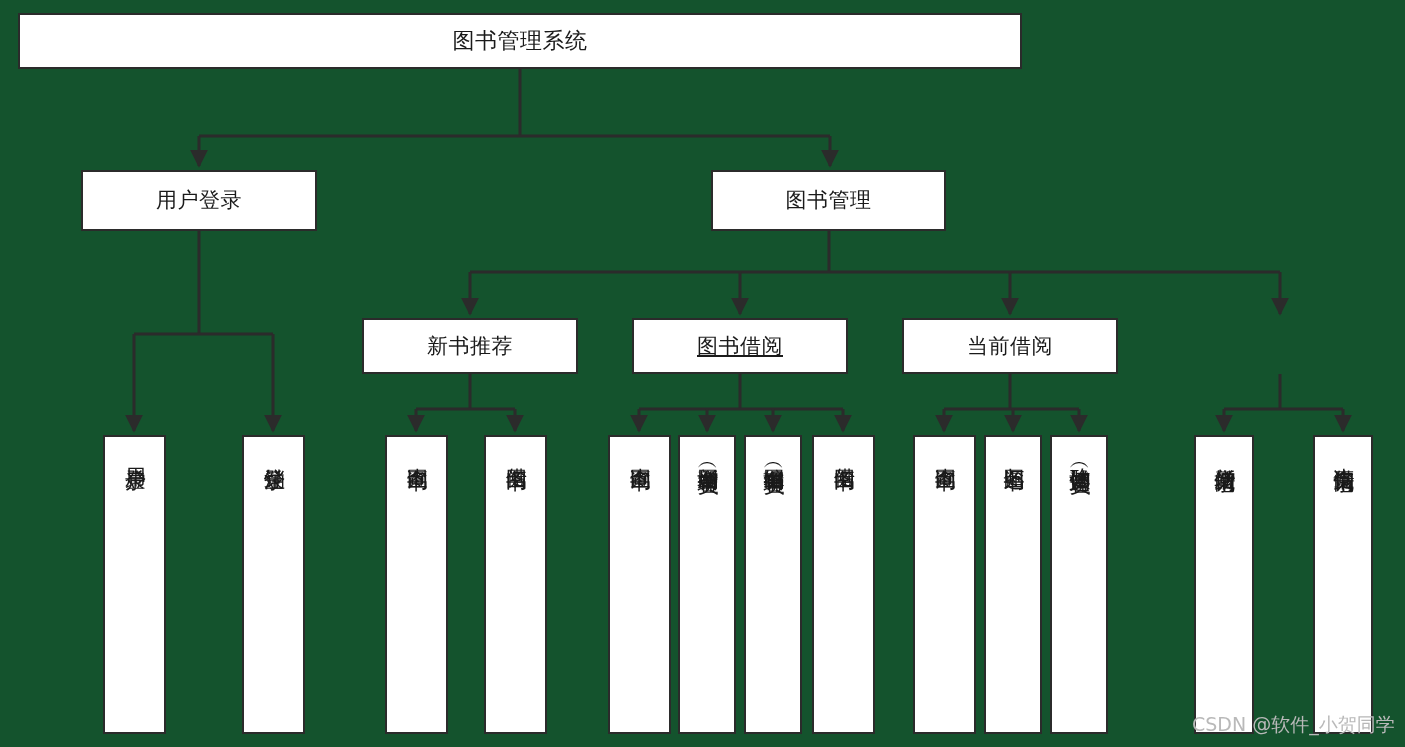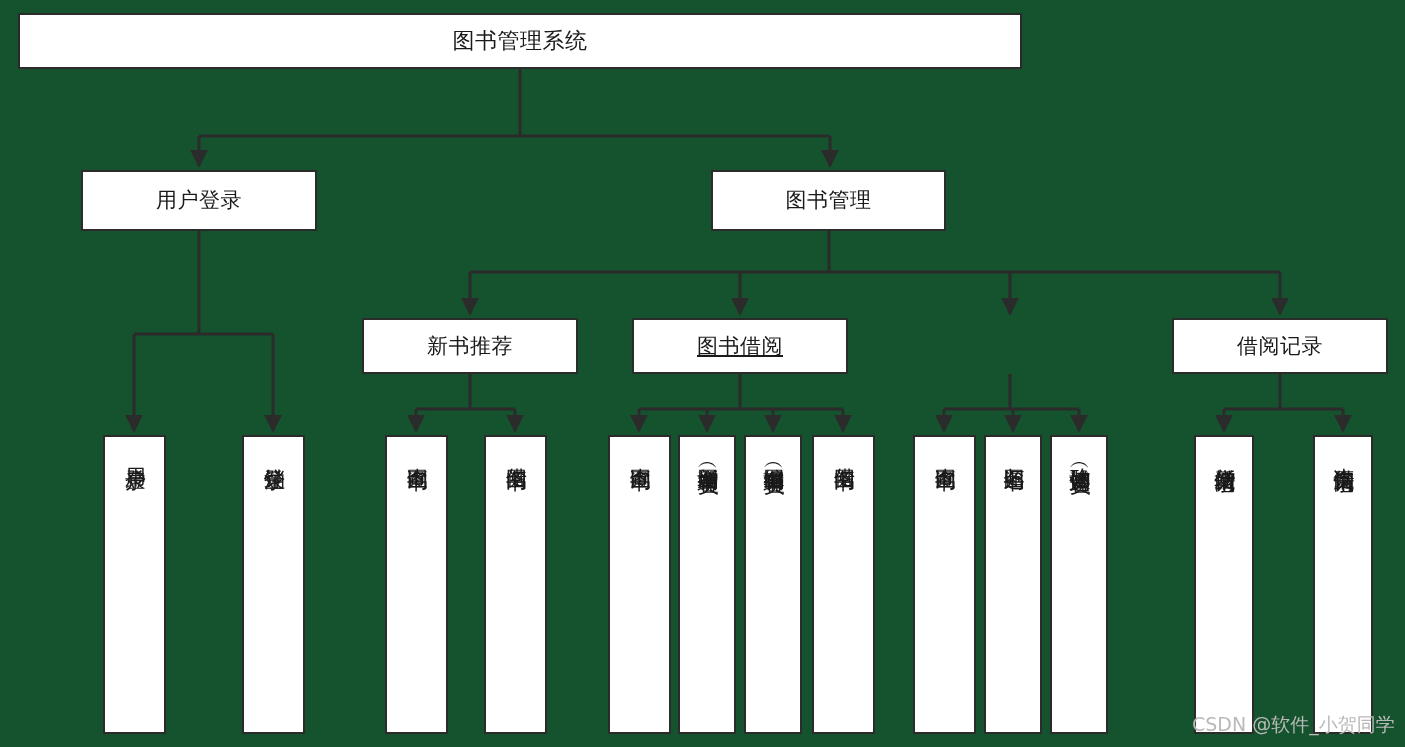--- a/index.html
+++ b/index.html
@@ -138,22 +138,22 @@
   <div class="node horiz" style="left:362px; top:318px; width:216px; height:56px;">
     <span class="label">新书推荐</span>
   </div>
 
   <div class="node horiz" style="left:711px; top:170px; width:235px; height:61px;">
     <span class="label">图书管理</span>
   </div>
   <div class="node horiz" style="left:632px; top:318px; width:216px; height:56px;text-decoration:underline;">
     <span class="label">图书借阅</span>
   </div>
-  <div class="node horiz" style="left:1172px; top:318px; width:216px; height:56px;">
-    <span class="label">借阅记录</span>
+  <div class="node horiz" style="left:902px; top:318px; width:216px; height:56px;">
+    <span class="label">当前借阅</span>
   </div>
 
   <div class="node vert" style="left:103px; top:435px; width:63px; height:299px;">
     <span class="label">用户登录</span>
   </div>
   <div class="node vert" style="left:242px; top:435px; width:63px; height:299px;">
     <span class="label">注销登录</span>
   </div>
 
   <div class="node vert" style="left:385px; top:435px; width:63px; height:299px;">

